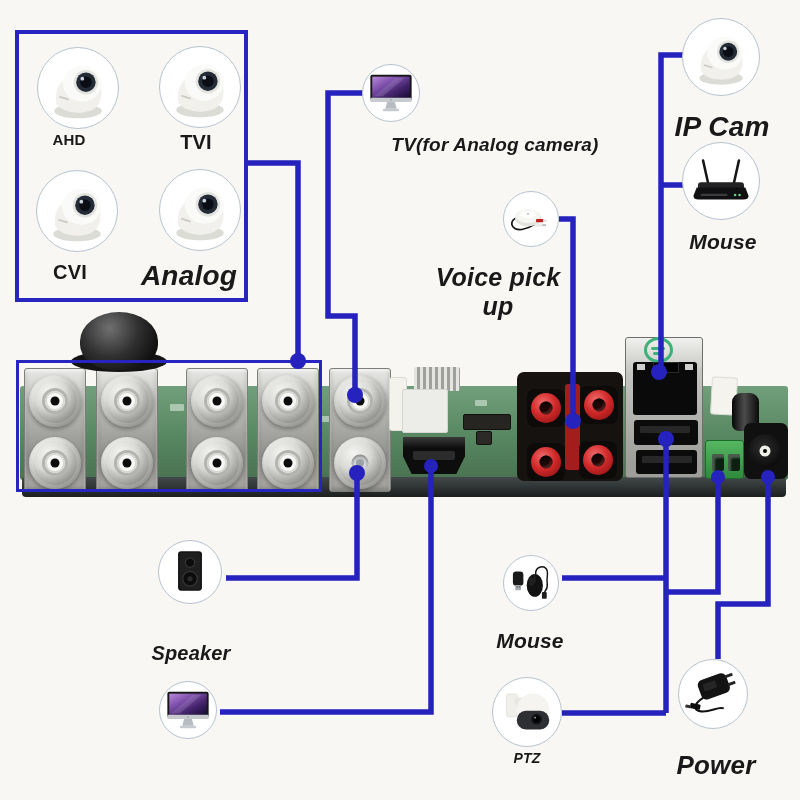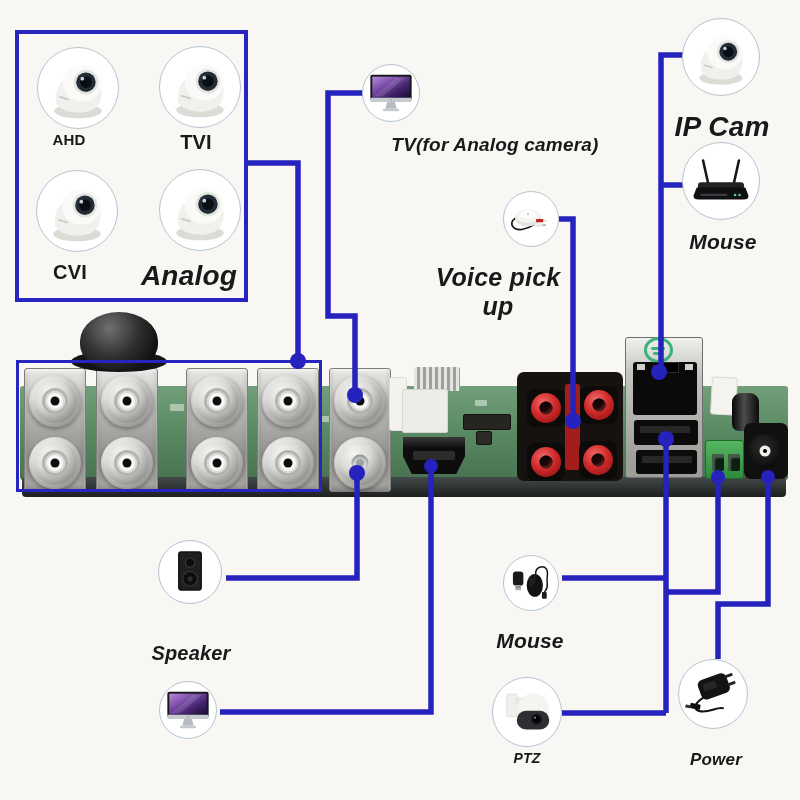--- a/index.html
+++ b/index.html
@@ -321,15 +321,15 @@
         <use href="#ptzcam"></use>
       </svg>
   </div>
   <div class="lbl it" style="left:487px;top:750px;width:80px;font-size:14px;">PTZ</div>
 
   <div class="node-circle" style="left:678px;top:659px;width:70px;height:70px;">
     <svg width="60" height="60">
         <use href="#poweradapter"></use>
       </svg>
   </div>
-  <div class="lbl it" style="left:656px;top:750px;width:120px;font-size:17px;">Power</div>
+  <div class="lbl it" style="left:656px;top:750px;width:120px;font-size:26px;">Power</div>
 
 </div>
 
 </body></html>

